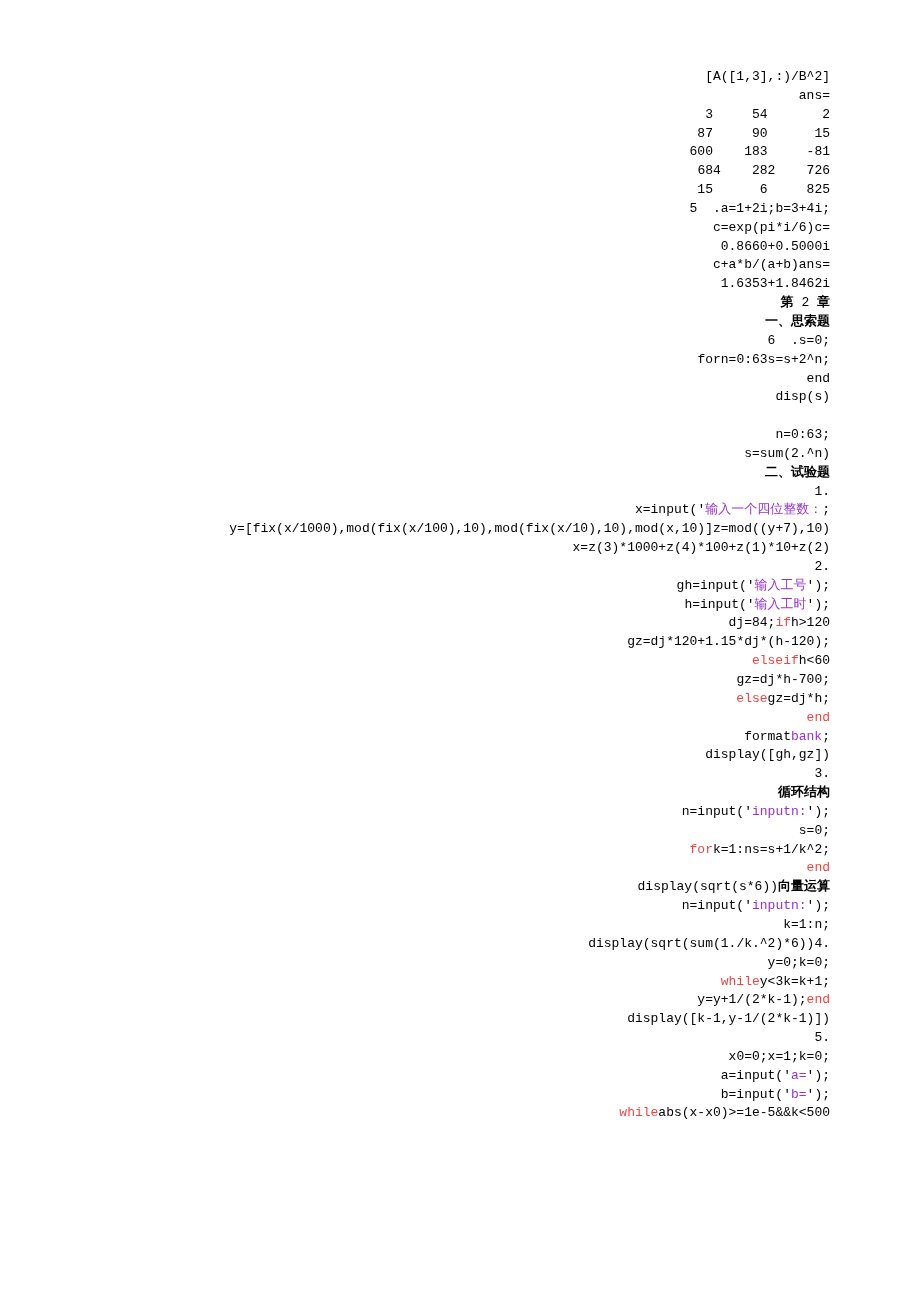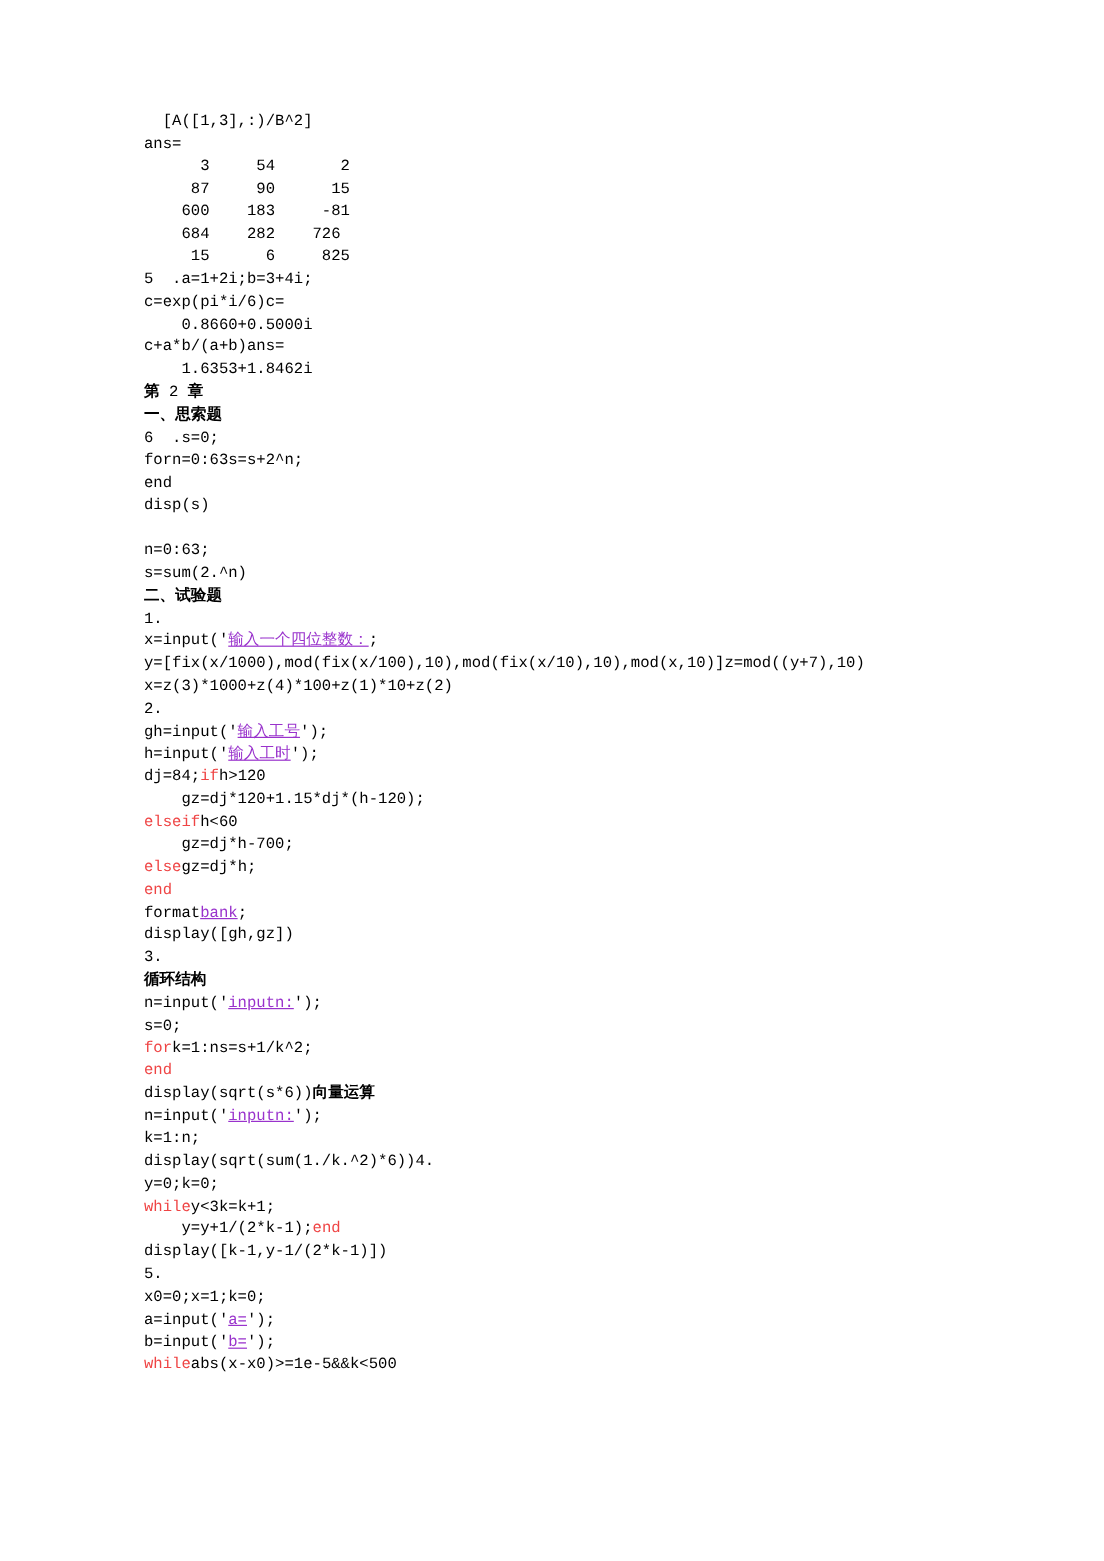--- a/index.html
+++ b/index.html
@@ -6,23 +6,24 @@
     margin: 0;
     padding: 0;
     background: #fff;
     font-family: "SimSun", "Courier New", monospace;
     font-size: 13px;
     line-height: 1.45;
     color: #000;
     width: 920px;
   }
   .page {
-    padding: 92px 90px 60px 120px;
+    padding: 68px 90px 60px 120px;
     white-space: pre;
+    text-align: right;
   }
-  .purple { color: #9932CC; text-decoration: underline; }
+  .purple { color: #9932CC; }
   .blue { color: #ef4444; }
   .bold { font-weight: bold; }
 </style>
 </head>
 <body>
 
 <div class="page" id="page"><div><span>  [A([1,3],:)/B^2]</span></div><div><span>ans=</span></div><div><span>      3     54       2</span></div><div><span>     87     90      15</span></div><div><span>    600    183     -81</span></div><div><span>    684    282    726</span></div><div><span>     15      6     825</span></div><div><span>5  .a=1+2i;b=3+4i;</span></div><div><span>c=exp(pi*i/6)c=</span></div><div><span>    0.8660+0.5000i</span></div><div><span>c+a*b/(a+b)ans=</span></div><div><span>    1.6353+1.8462i</span></div><div><span class="bold">第</span><span> 2 </span><span class="bold">章</span></div><div><span class="bold">一、思索题</span></div><div><span>6  .s=0;</span></div><div><span>forn=0:63s=s+2^n;</span></div><div><span>end</span></div><div><span>disp(s)</span></div><div>&nbsp;</div><div><span>n=0:63;</span></div><div><span>s=sum(2.^n)</span></div><div><span class="bold">二、试验题</span></div><div><span>1.</span></div><div><span>x=input('</span><span class="purple">输入一个四位整数：</span><span>;</span></div><div><span>y=[fix(x/1000),mod(fix(x/100),10),mod(fix(x/10),10),mod(x,10)]z=mod((y+7),10)</span></div><div><span>x=z(3)*1000+z(4)*100+z(1)*10+z(2)</span></div><div><span>2.</span></div><div><span>gh=input('</span><span class="purple">输入工号</span><span>');</span></div><div><span>h=input('</span><span class="purple">输入工时</span><span>');</span></div><div><span>dj=84;</span><span class="blue">if</span><span>h&gt;120</span></div><div><span>    gz=dj*120+1.15*dj*(h-120);</span></div><div><span class="blue">elseif</span><span>h&lt;60</span></div><div><span>    gz=dj*h-700;</span></div><div><span class="blue">else</span><span>gz=dj*h;</span></div><div><span class="blue">end</span></div><div><span>format</span><span class="purple">bank</span><span>;</span></div><div><span>display([gh,gz])</span></div><div><span>3.</span></div><div><span class="bold">循环结构</span></div><div><span>n=input('</span><span class="purple">inputn:</span><span>');</span></div><div><span>s=0;</span></div><div><span class="blue">for</span><span>k=1:ns=s+1/k^2;</span></div><div><span class="blue">end</span></div><div><span>display(sqrt(s*6))</span><span class="bold">向量运算</span></div><div><span>n=input('</span><span class="purple">inputn:</span><span>');</span></div><div><span>k=1:n;</span></div><div><span>display(sqrt(sum(1./k.^2)*6))4.</span></div><div><span>y=0;k=0;</span></div><div><span class="blue">while</span><span>y&lt;3k=k+1;</span></div><div><span>    y=y+1/(2*k-1);</span><span class="blue">end</span></div><div><span>display([k-1,y-1/(2*k-1)])</span></div><div><span>5.</span></div><div><span>x0=0;x=1;k=0;</span></div><div><span>a=input('</span><span class="purple">a=</span><span>');</span></div><div><span>b=input('</span><span class="purple">b=</span><span>');</span></div><div><span class="blue">while</span><span>abs(x-x0)&gt;=1e-5&amp;&amp;k&lt;500</span></div></div>
 
 </body></html>

